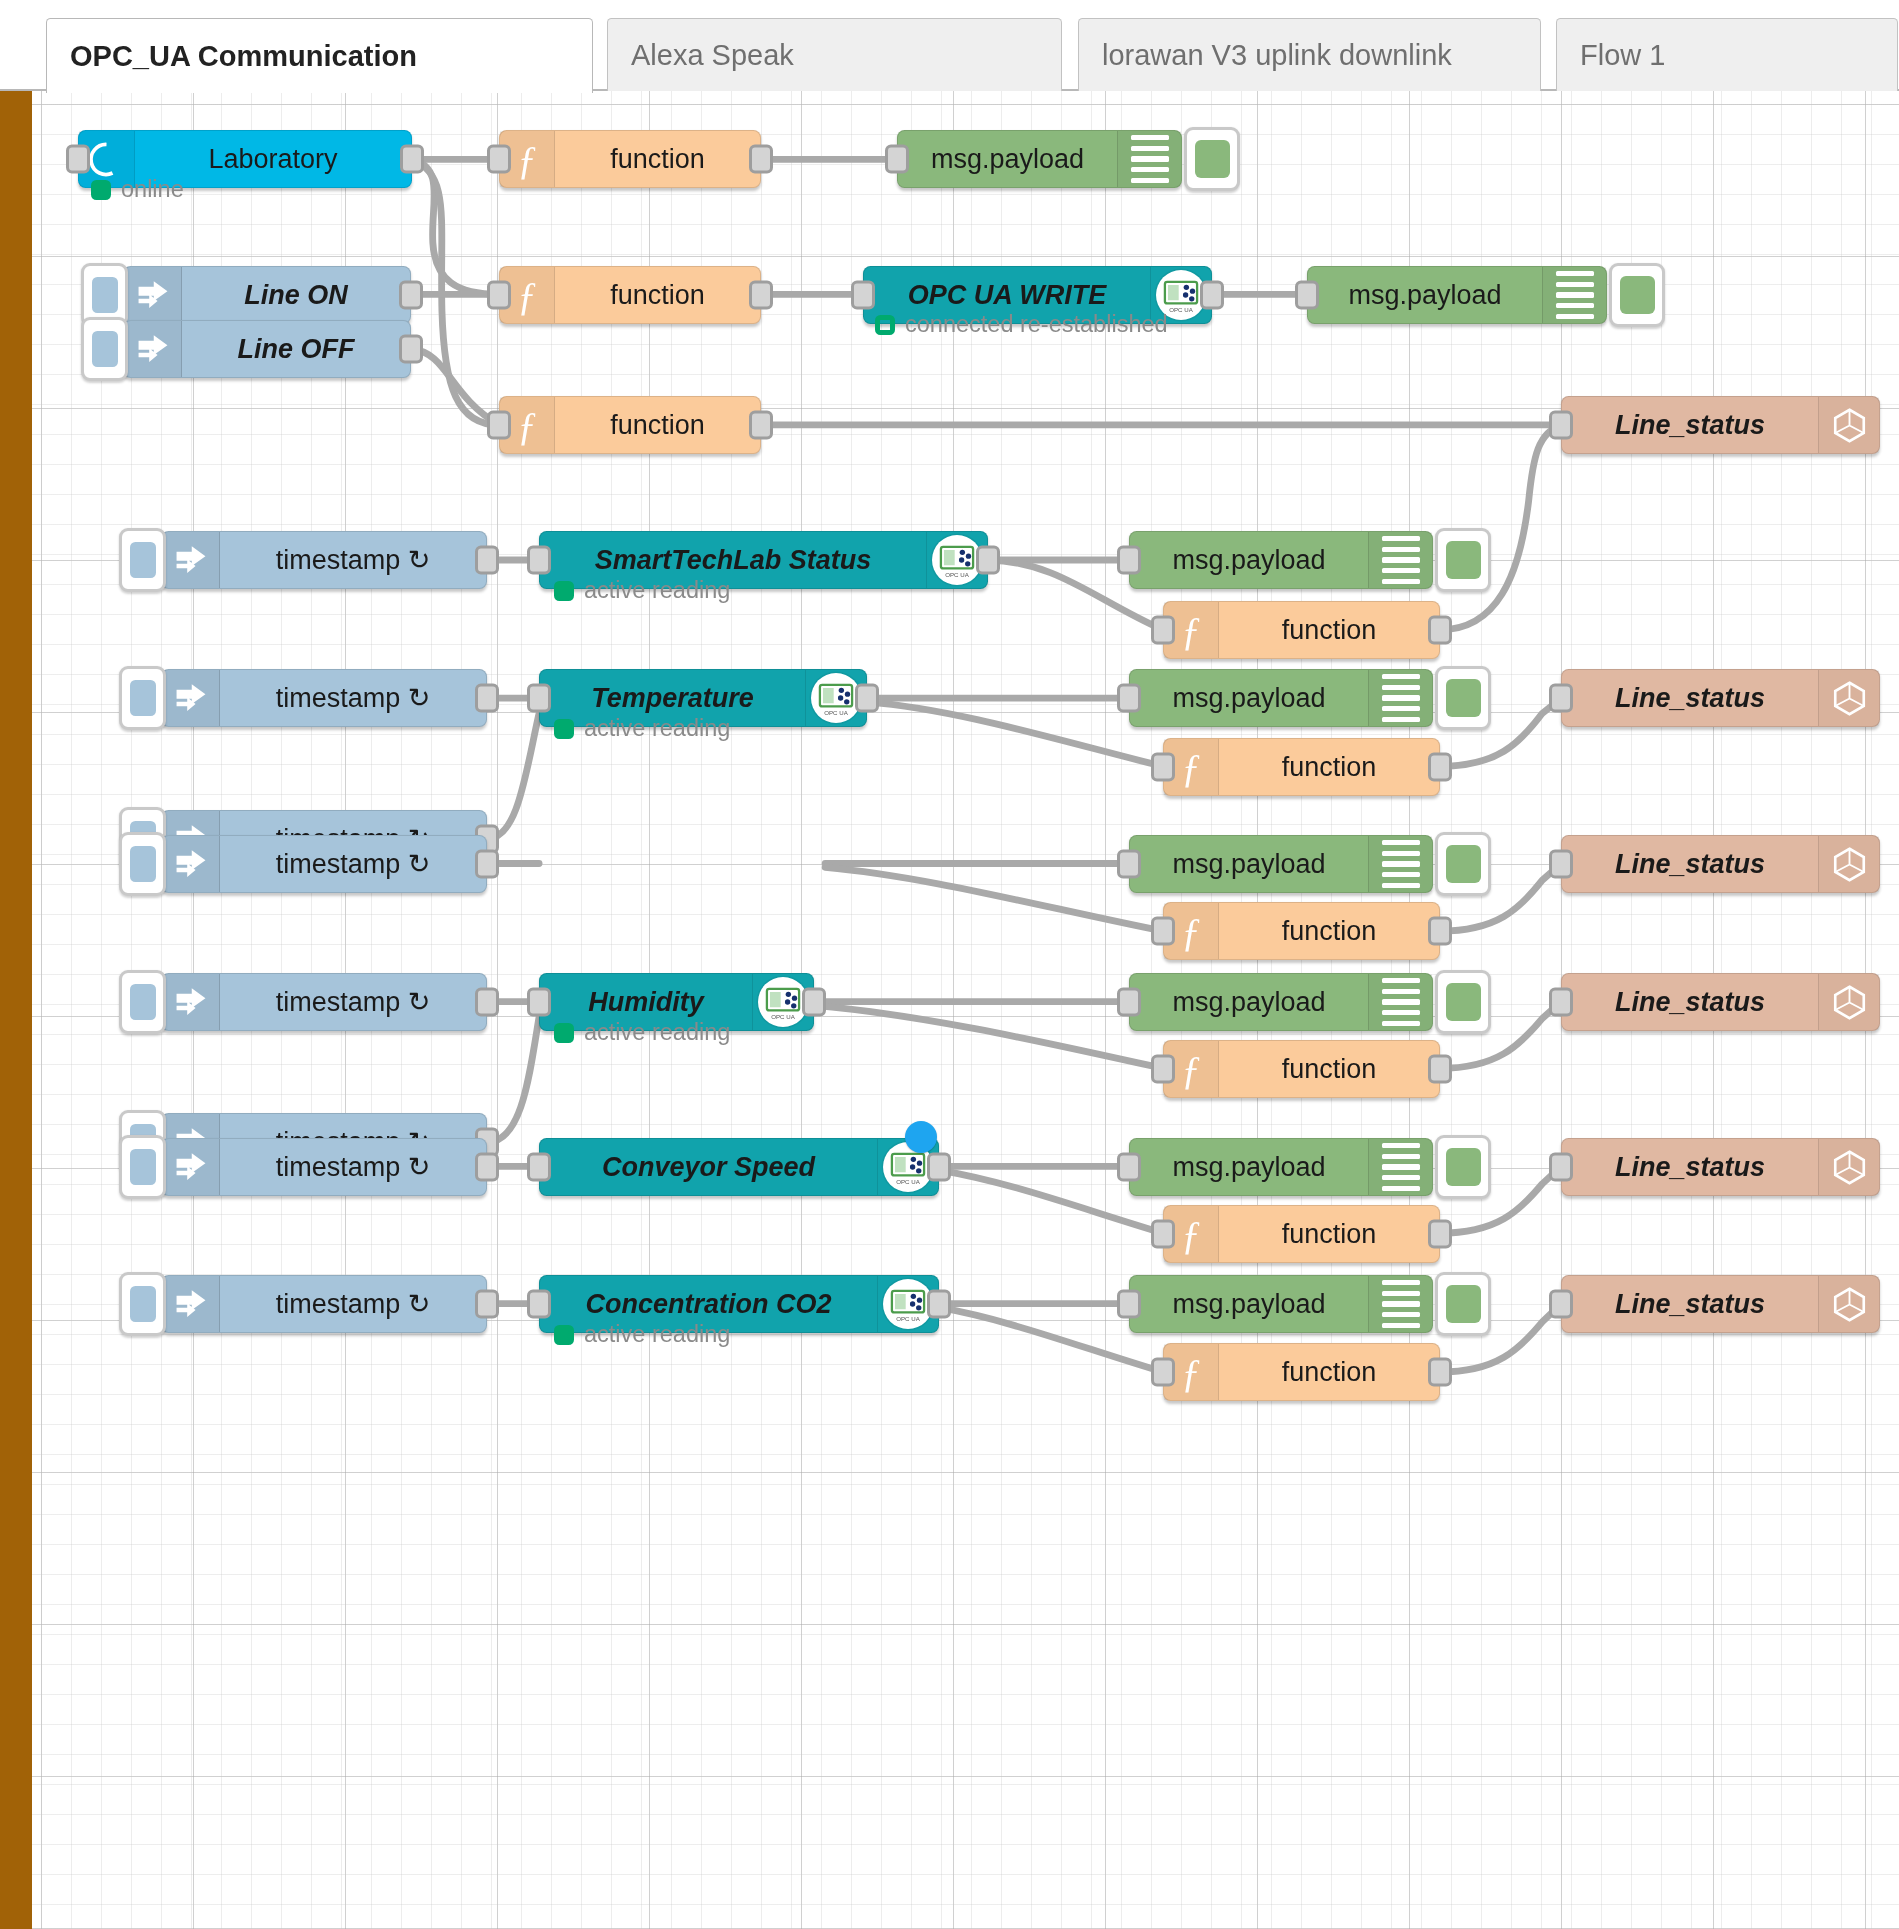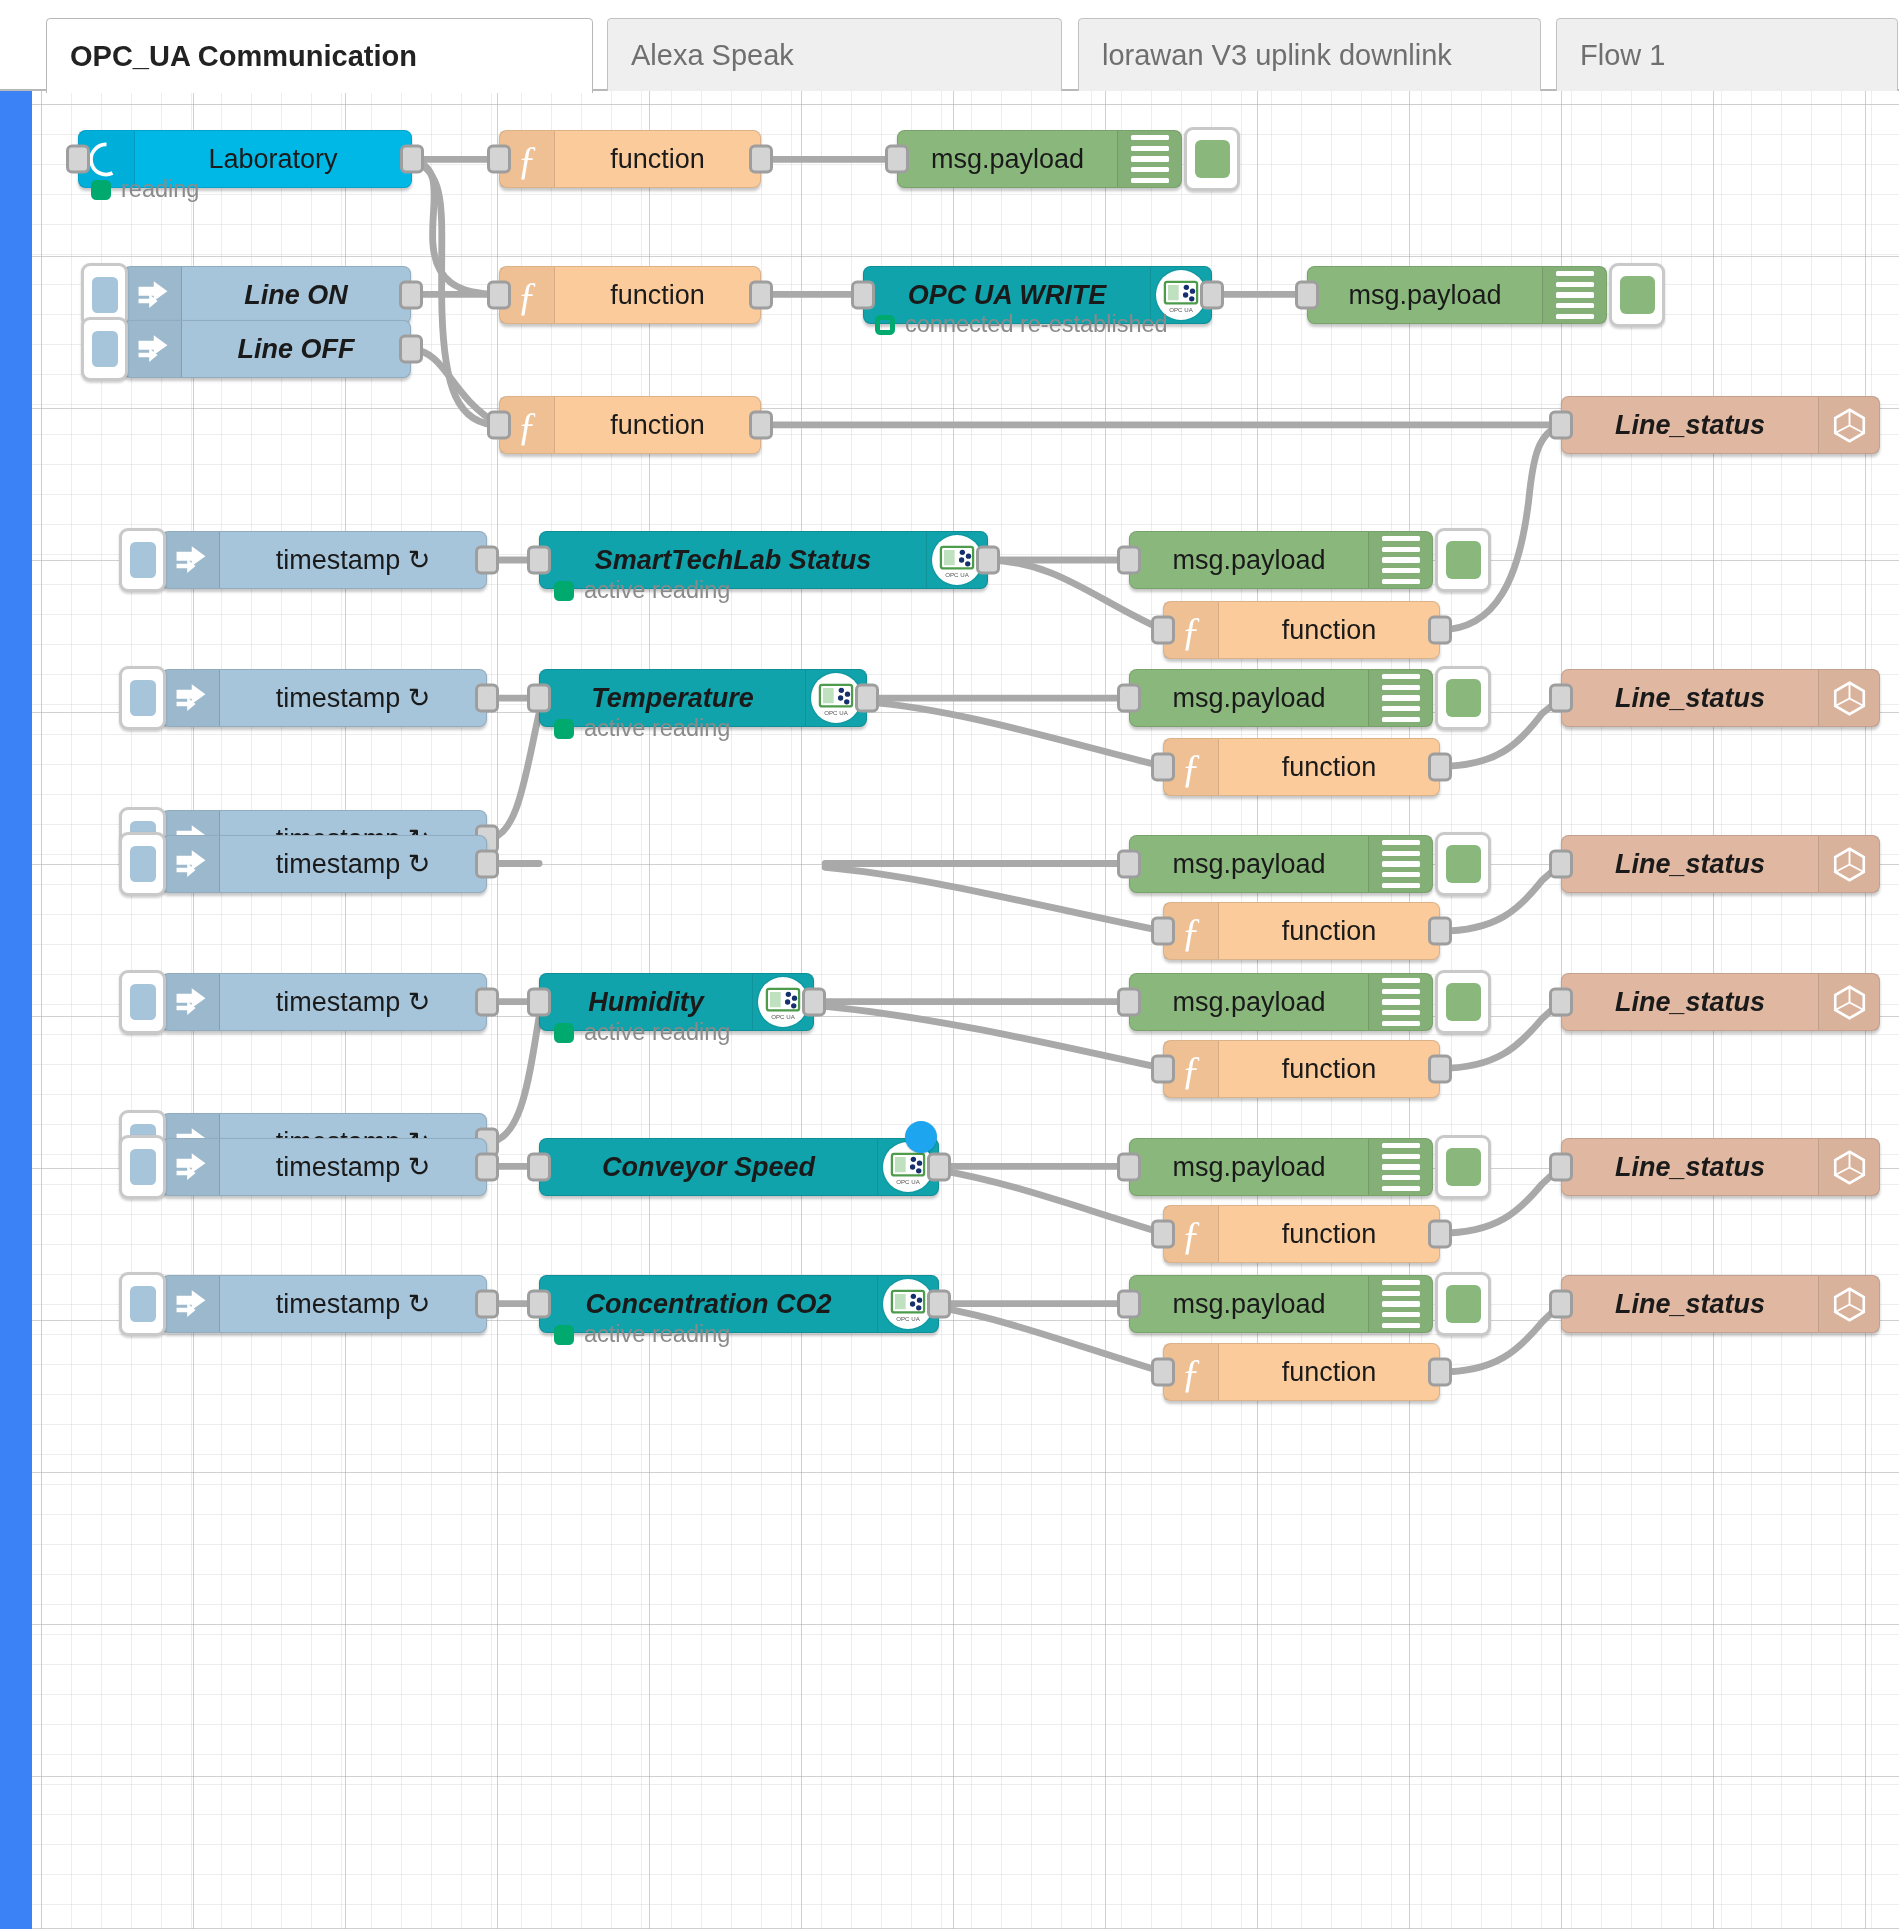--- a/index.html
+++ b/index.html
@@ -4,21 +4,21 @@
 <style>
   * { box-sizing: border-box; }
   html, body {
     margin: 0; padding: 0;
     width: 1899px; height: 1930px;
     font-family: "Liberation Sans", sans-serif;
     background: #fff;
     overflow: hidden;
   }
 
-  #app { position: relative; width: 1609px; height: 1930px; background: #3b82f6; }
+  #app { position: relative; width: 1609px; height: 1930px; background: #a16207; }
 
   
   #tabbar {
     position: absolute; left: 0; top: 0; width: 1899px; height: 91px;
     background: #fff;
     border-bottom: 2.3px solid #b8b8b8;
   }
   .tab {
     position: absolute; top: 18px; height: 73px;
     border: 1.5px solid #c2c2c2;
@@ -280,21 +280,21 @@
       <div class="iconbox">
         <svg width="39" height="39" viewBox="0 0 52 52">
           <path d="M26 6 A20 20 0 1 0 34 44" fill="none" stroke="#fff" stroke-width="5"></path>
         </svg>
       </div>
       <div class="label">Laboratory</div>
       <div class="port out"></div>
     </div>
     <div class="status" style="left:59px;top:85px">
       <span class="dot"></span>
-      <span>reading</span>
+      <span>online</span>
     </div>
 
     <div class="node n-function" style="left:467px;top:39px;width:262px">
       <div class="port in"></div>
       <div class="iconbox">ƒ</div>
       <div class="label">function</div>
       <div class="port out"></div>
     </div>
 
     <div class="node n-debug" style="left:865px;top:39px;width:285px">

